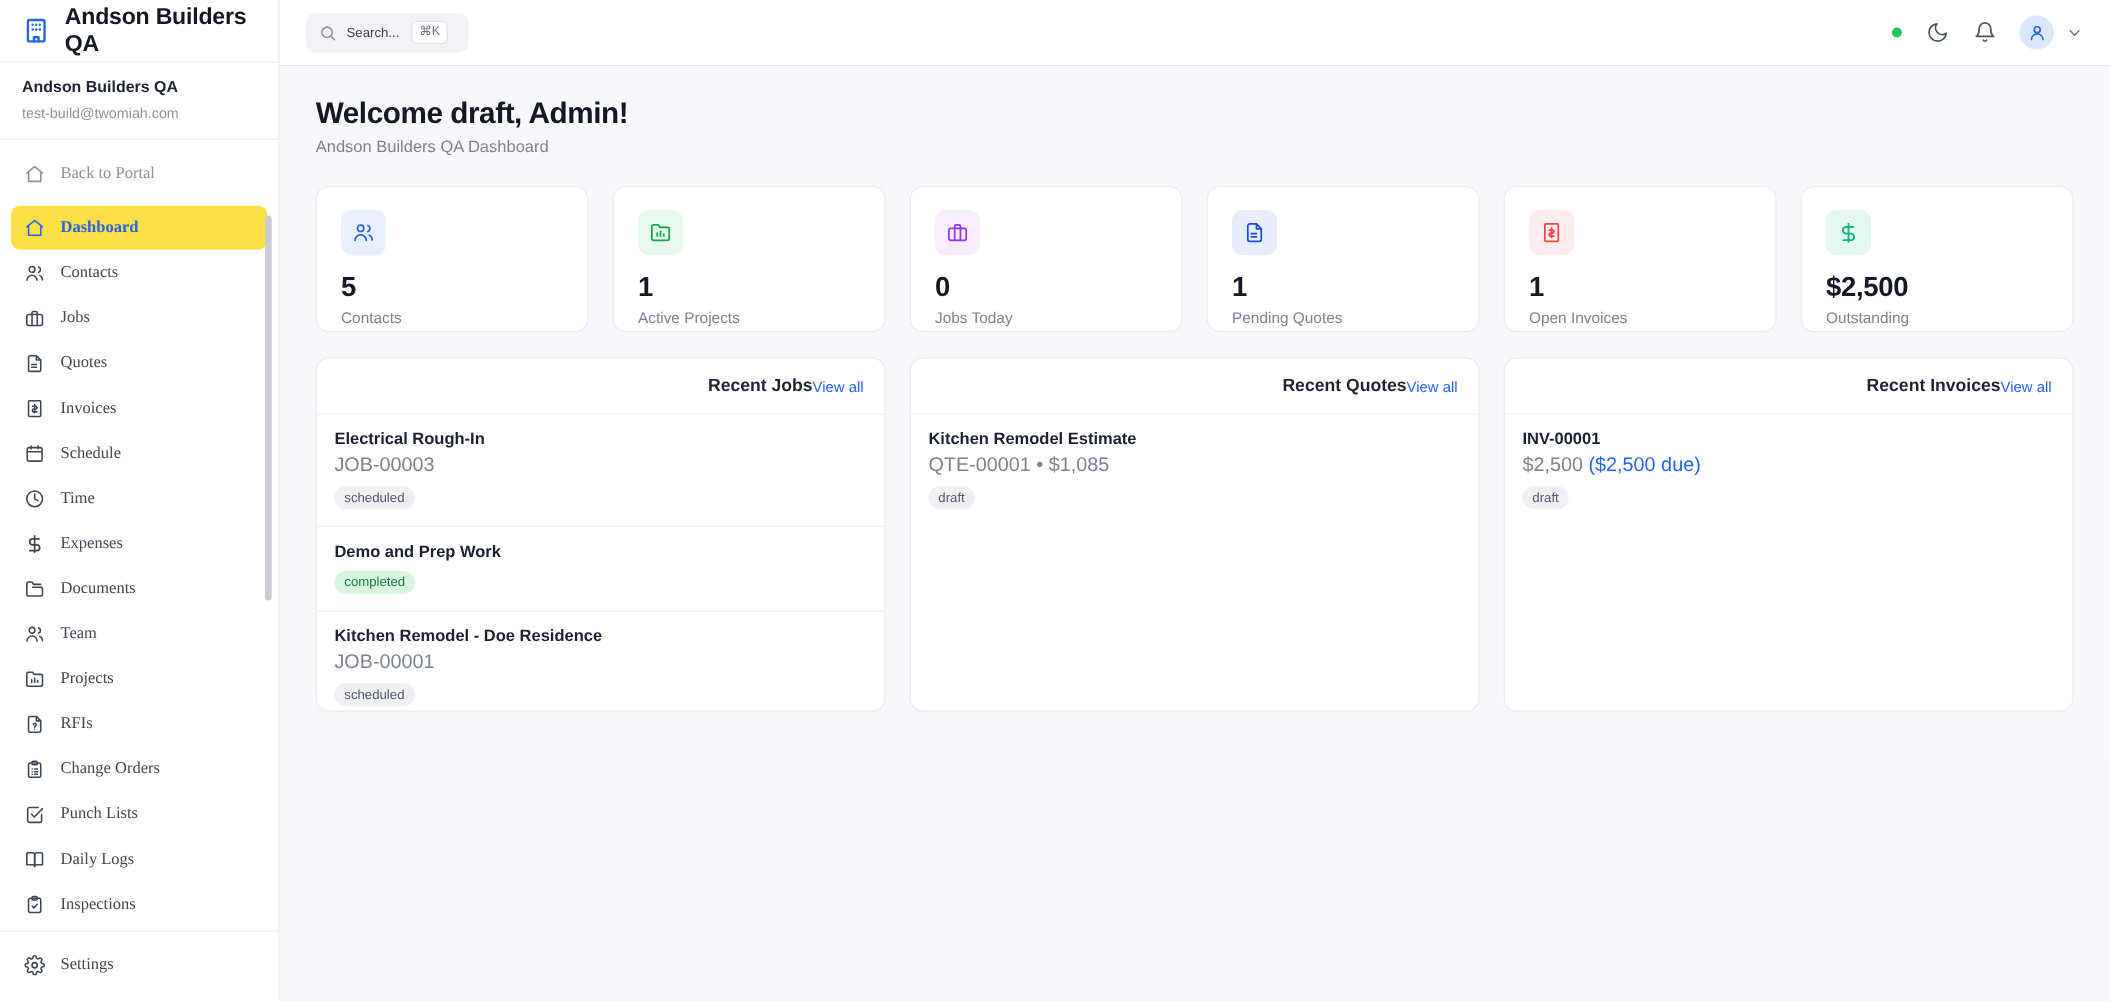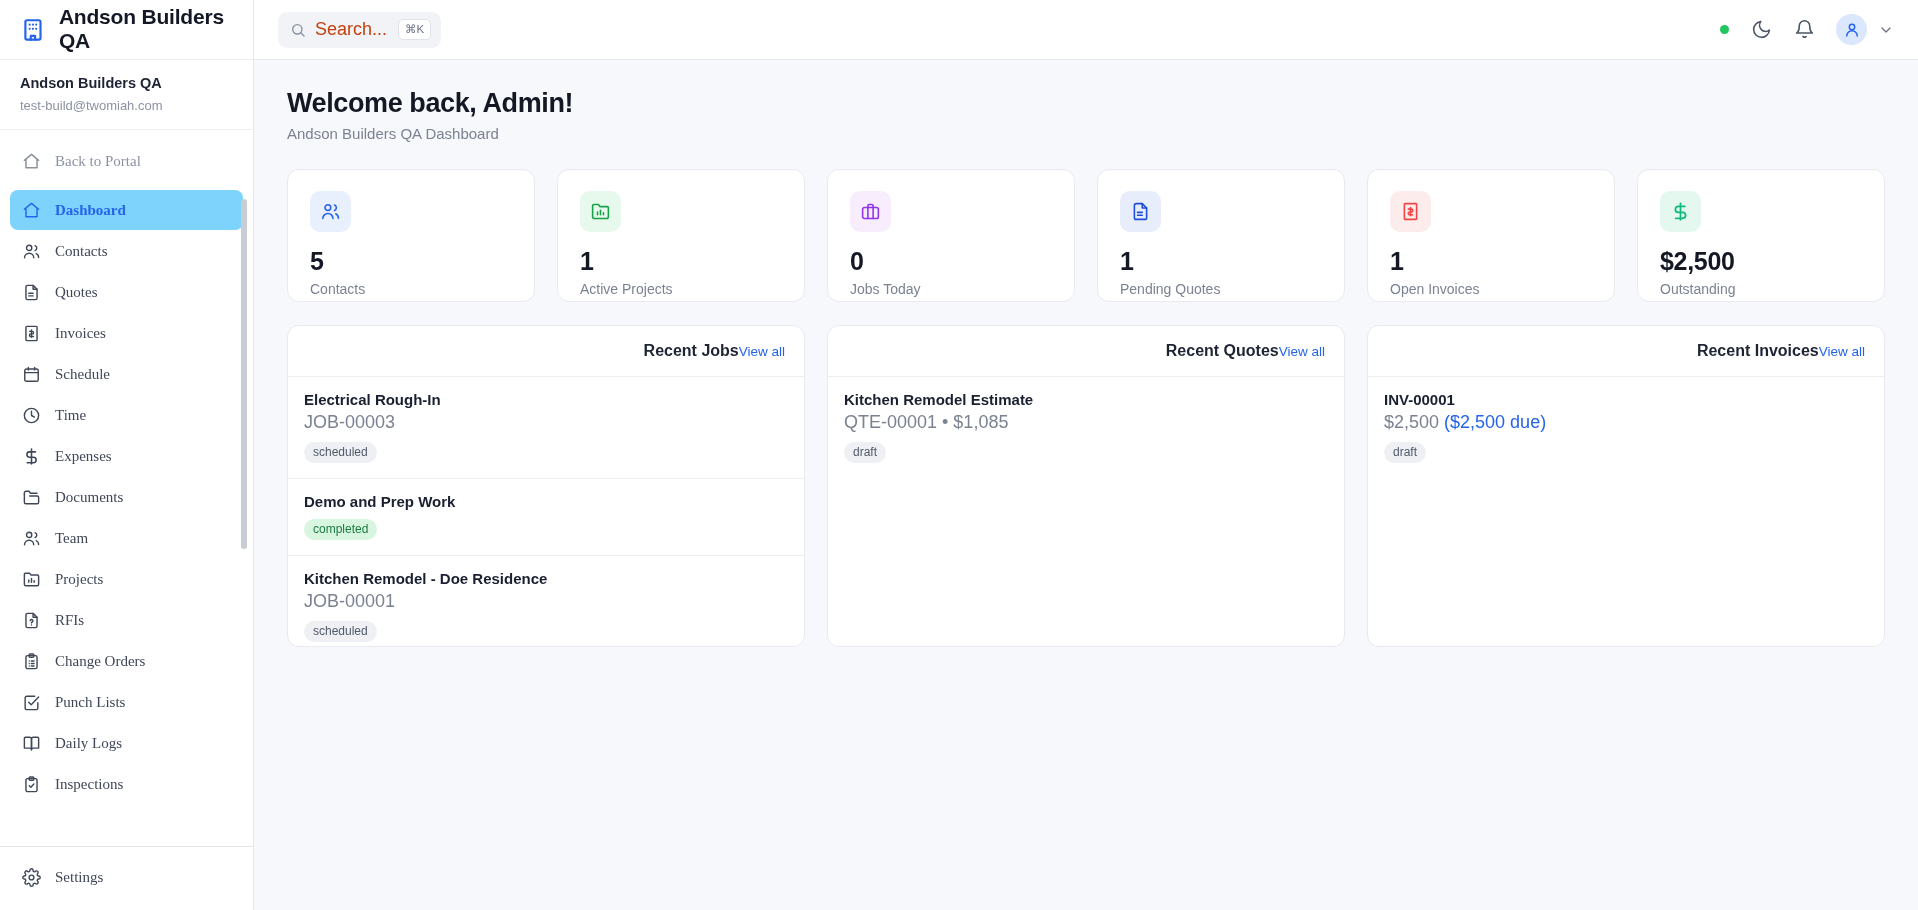--- a/index.html
+++ b/index.html
@@ -38,21 +38,21 @@
   }
   .nav-item {
     display: flex; align-items: center; gap: 14px;
     height: 40px; padding: 0 12px; margin-bottom: 1px;
     border-radius: 8px; cursor: pointer;
     color: #3f4757; font-size: 15px; font-family: Liberation Serif, serif;
   }
   .nav-item .ico { width: 19px; height: 19px; flex: 0 0 19px; display:flex; align-items:center; justify-content:center; }
   .nav-item .ico svg { width: 19px; height: 19px; display: block; }
   .nav-item.portal { color: #8b92a1; margin-bottom: 9px; }
-  .nav-item.active { background: #7dd3fc; color: #2563eb; font-weight: 600; }
+  .nav-item.active { background: #fde047; color: #2563eb; font-weight: 600; }
   .nav-item.active .ico { color: #2563eb; }
 
   .scrollbar-track {
     position: absolute; right: 3px; top: 11px; width: 6px; bottom: 4px;
     background: transparent;
   }
   .scrollbar-thumb {
     position: absolute; right: 3px; top: 58px; width: 6px; height: 350px;
     background: #c8ccd4; border-radius: 4px;
   }
@@ -71,21 +71,21 @@
     height: 60px; background: #ffffff; border-bottom: 1px solid #e6e8ec;
     display: flex; align-items: center; justify-content: space-between;
     padding: 0 24px 0 24px; flex: 0 0 60px;
   }
   .search-box {
     display: flex; align-items: center; gap: 9px;
     background: #f1f3f6; border-radius: 9px;
     height: 36px; padding: 0 10px 0 12px; min-width: 148px; cursor: text;
   }
   .search-box .s-ico { width: 16px; height: 16px; color: #8b92a1; display:flex; }
-  .search-ph { font-size: 18px; color: #c2410c; }
+  .search-ph { font-size: 12px; color: #404040; }
   .kbd {
     background: #ffffff; border: 1px solid #dfe2e8; border-radius: 5px;
     font-size: 11.5px; color: #6b7383; padding: 2px 6px; line-height: 1.25;
     margin-left: 2px; font-family: "Liberation Sans", sans-serif;
   }
   .top-right { display: flex; align-items: center; gap: 21px; }
   .status-dot { width: 9px; height: 9px; border-radius: 50%; background: #22c55e; }
   .icon-btn { width: 22px; height: 22px; color: #4b5566; cursor: pointer; display: flex; align-items: center; justify-content: center; }
   .icon-btn svg { width: 21px; height: 21px; display: block; }
   .avatar {
@@ -191,20 +191,31 @@
                 <path d="M3.2 20a5.8 5.8 0 0 1 11.6 0"></path>
                 <path d="M16.5 4.6a3.3 3.3 0 0 1 0 6.2"></path>
                 <path d="M18 14.6a5.6 5.6 0 0 1 3 5"></path>
               </svg>
             </span>
             <span>Contacts</span>
           </div>
           <div class="nav-item">
             <span class="ico">
               <svg viewBox="0 0 24 24" fill="none" stroke="currentColor" stroke-width="1.8" stroke-linecap="round" stroke-linejoin="round">
+                <rect x="3" y="7.5" width="18" height="12.5" rx="2"></rect>
+                <path d="M9 7.5V5.6A1.6 1.6 0 0 1 10.6 4h2.8A1.6 1.6 0 0 1 15 5.6v1.9"></path>
+                <line x1="9" y1="7.5" x2="9" y2="20"></line>
+                <line x1="15" y1="7.5" x2="15" y2="20"></line>
+              </svg>
+            </span>
+            <span>Jobs</span>
+          </div>
+          <div class="nav-item">
+            <span class="ico">
+              <svg viewBox="0 0 24 24" fill="none" stroke="currentColor" stroke-width="1.8" stroke-linecap="round" stroke-linejoin="round">
                 <path d="M14 3H7a2 2 0 0 0-2 2v14a2 2 0 0 0 2 2h10a2 2 0 0 0 2-2V8z"></path>
                 <polyline points="14 3 14 8 19 8"></polyline>
                 <line x1="8.6" y1="13" x2="14" y2="13"></line>
                 <line x1="8.6" y1="16.3" x2="14" y2="16.3"></line>
               </svg>
             </span>
             <span>Quotes</span>
           </div>
           <div class="nav-item">
             <span class="ico">
@@ -385,21 +396,21 @@
         </span>
         <span class="chev">
           <svg viewBox="0 0 24 24" fill="none" stroke="currentColor" stroke-width="2" stroke-linecap="round" stroke-linejoin="round">
               <polyline points="6 9 12 15 18 9"></polyline>
             </svg>
         </span>
       </div>
     </div>
 
     <div class="content">
-      <div class="page-title">Welcome back, Admin!</div>
+      <div class="page-title">Welcome draft, Admin!</div>
       <div class="page-sub">Andson Builders QA Dashboard</div>
 
       <div class="stats" id="stats-row">
           <div class="stat-card">
             <div class="stat-tile" style="background:#e8effd;color:#2563eb">
               <span style="display:flex">
                 <svg viewBox="0 0 24 24" fill="none" stroke="currentColor" stroke-width="1.8" stroke-linecap="round" stroke-linejoin="round">
                   <circle cx="9" cy="7.5" r="3.3"></circle>
                   <path d="M3.2 20a5.8 5.8 0 0 1 11.6 0"></path>
                   <path d="M16.5 4.6a3.3 3.3 0 0 1 0 6.2"></path>

